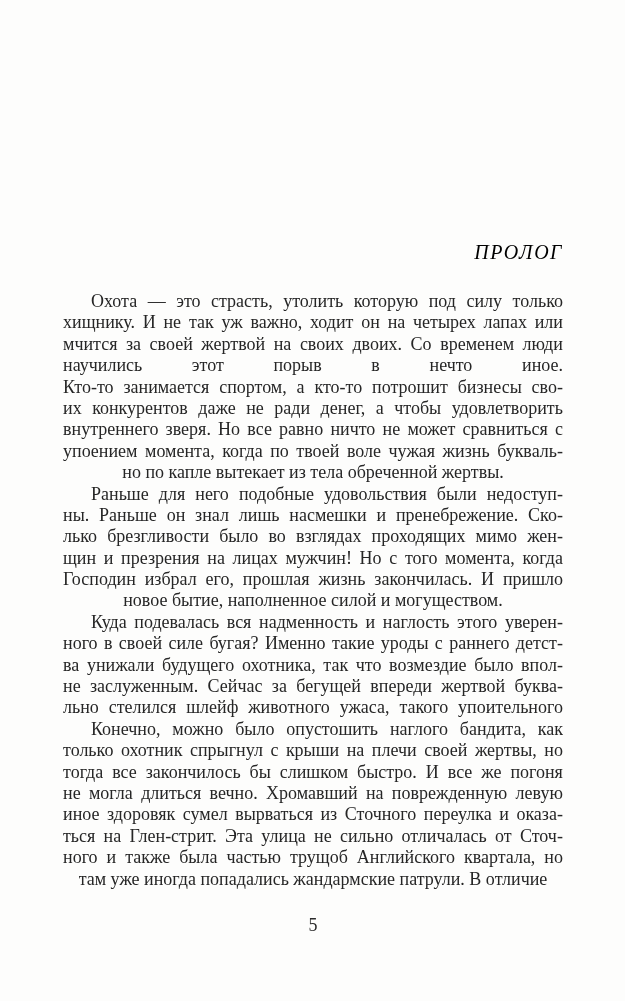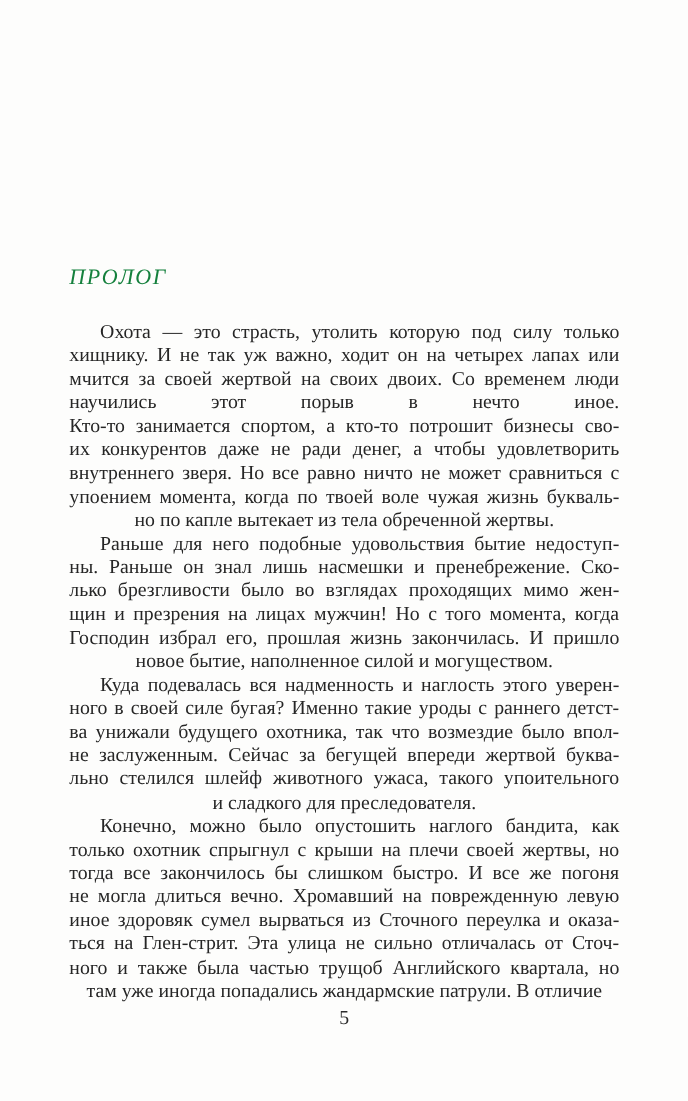--- a/index.html
+++ b/index.html
@@ -14,25 +14,25 @@
     background: #fdfdfc;
     font-family: "Liberation Serif", "DejaVu Serif", serif;
     color: #262626;
     overflow: hidden;
   }
   .chapter-title {
     position: absolute;
     left: 63px;
     top: 241px;
     width: 500px;
-    text-align: left;
+    text-align: right;
     font-style: italic;
     font-size: 20px;
     letter-spacing: 1.5px;
-    color: #15803d;
+    color: #000000;
   }
   .body-text {
     position: absolute;
     left: 63px;
     top: 291px;
     width: 500px;
     font-size: 18px;
   }
   .line {
     width: 100%;
@@ -157,21 +157,21 @@
         <span>жизнь</span>
         <span>букваль-</span>
       </div>
       <div class="line plain">но по капле вытекает из тела обреченной жертвы.</div>
       <div class="line first-indent">
         <span>Раньше</span>
         <span>для</span>
         <span>него</span>
         <span>подобные</span>
         <span>удовольствия</span>
-        <span>бытие</span>
+        <span>были</span>
         <span>недоступ-</span>
       </div>
       <div class="line">
         <span>ны.</span>
         <span>Раньше</span>
         <span>он</span>
         <span>знал</span>
         <span>лишь</span>
         <span>насмешки</span>
         <span>и</span>
@@ -258,21 +258,20 @@
       </div>
       <div class="line">
         <span>льно</span>
         <span>стелился</span>
         <span>шлейф</span>
         <span>животного</span>
         <span>ужаса,</span>
         <span>такого</span>
         <span>упоительного</span>
       </div>
-      <div class="line plain">и сладкого для преследователя.</div>
       <div class="line first-indent">
         <span>Конечно,</span>
         <span>можно</span>
         <span>было</span>
         <span>опустошить</span>
         <span>наглого</span>
         <span>бандита,</span>
         <span>как</span>
       </div>
       <div class="line">

